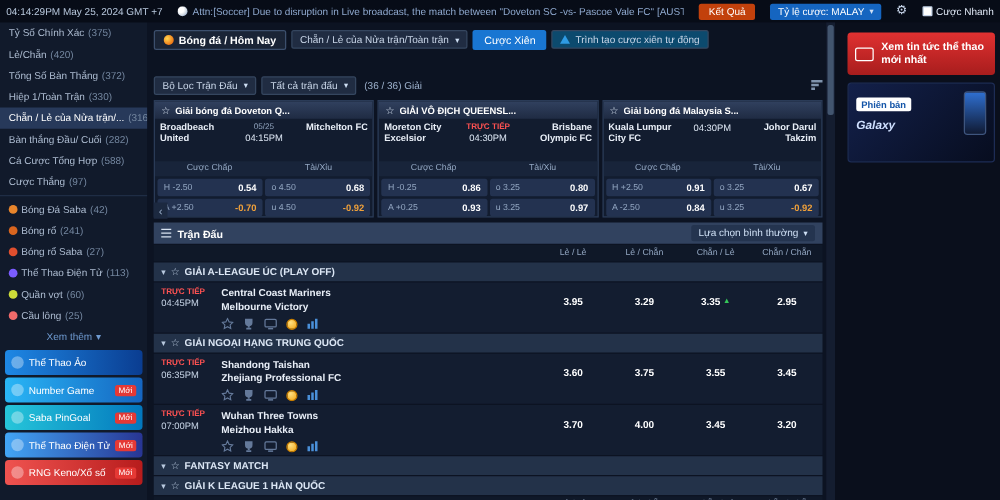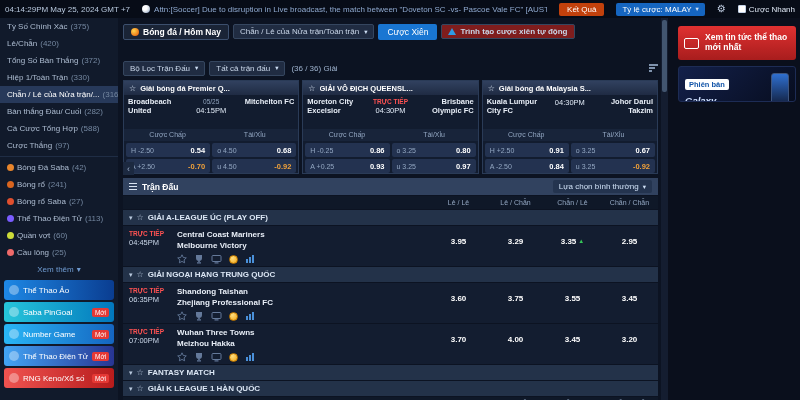--- a/index.html
+++ b/index.html
@@ -34,21 +34,21 @@
   .p4{background:linear-gradient(90deg,#ef5350,#b71c1c);}
   
   #main{position:absolute;left:118px;top:18px;width:550px;height:382px;background:#0c1322;padding:4px 10px 0 5px;}
   #mscroll{position:absolute;right:0;top:0;width:7px;height:382px;background:#141d30;}
   #mscroll .thumb{position:absolute;top:2px;left:1px;width:5px;height:72px;border-radius:2px;background:#42556f;}
   .row1{display:flex;gap:4px;align-items:center;height:19px;}
   .tab{display:flex;align-items:center;gap:4px;background:#1a2436;border:1px solid #3c4f6d;border-radius:2px;color:#fff;font-size:8.5px;font-weight:bold;padding:2px 7px;white-space:nowrap;cursor:pointer;}
   .sball{width:8px;height:8px;border-radius:50%;background:radial-gradient(circle at 35% 35%,#ffd54f,#e65100);}
   .sel{display:flex;align-items:center;gap:5px;background:#202c42;border:1px solid #35465f;border-radius:2px;color:#c9d6e8;font-size:8px;padding:2px 6px;white-space:nowrap;cursor:pointer;}
   .btn-parlay{background:#1976d2;border:none;color:#fff;font-size:8.5px;border-radius:2px;padding:3px 9px;white-space:nowrap;cursor:pointer;}
-  .gen{display:flex;align-items:center;gap:4px;color:#c9d6e8;font-size:8px;white-space:nowrap;background:#7f1d1d;border:1px solid #35465f;border-radius:2px;padding:2px 6px;cursor:pointer;font-weight:bold;}
+  .gen{display:flex;align-items:center;gap:4px;color:#c9d6e8;font-size:8px;white-space:nowrap;background:#0c4a6e;border:1px solid #35465f;border-radius:2px;padding:2px 6px;cursor:pointer;}
   .flask{width:0;height:0;border-left:4px solid transparent;border-right:4px solid transparent;border-bottom:7px solid #2f9be4;}
   .row2{display:flex;gap:4px;align-items:center;height:18px;margin-top:18px;}
   .lcount{color:#9db1cc;font-size:8px;margin-left:2px;}
   .sorticon{margin-left:auto;display:flex;flex-direction:column;gap:1.5px;cursor:pointer;}
   .sorticon i{display:block;height:1.5px;background:#7f93ad;}
   .sorticon i:nth-child(1){width:9px;}.sorticon i:nth-child(2){width:6px;}.sorticon i:nth-child(3){width:3px;}
   
   .cards{display:flex;gap:3px;margin-top:3px;height:94px;position:relative;}
   .card{flex:1;background:#121c2f;border:1px solid #2a3b57;display:flex;flex-direction:column;overflow:hidden;}
   .card-head{height:14px;background:linear-gradient(#31415f,#1f2b43);display:flex;align-items:center;gap:4px;padding:0 5px;flex:0 0 auto;cursor:pointer;}
@@ -93,21 +93,21 @@
   .m-icons svg{display:block;}
   .coin{width:9px;height:9px;border-radius:50%;background:radial-gradient(circle at 35% 30%,#ffe082,#f0a413);border:1px solid #c77d00;}
   .m-odds{display:flex;align-items:flex-start;flex:0 0 auto;padding-top:7px;}
   .o-cell{width:57px;background:transparent;border:none;display:flex;justify-content:center;align-items:flex-start;gap:2px;cursor:pointer;}
   .o-cell .odd-val{font-size:8px;}
   .up{color:#35c759;font-size:6px;line-height:9px;}
   
   #ads{position:absolute;left:668px;top:18px;width:132px;height:382px;background:#0a0f1c;padding:8px 4px 0 10px;display:flex;flex-direction:column;gap:6px;}
   .ad-news{background:linear-gradient(#e03131,#a81d1d);border-radius:3px;height:34px;display:flex;align-items:center;gap:6px;padding:3px 6px;color:#fff;font-size:8.5px;font-weight:bold;line-height:1.15;cursor:pointer;}
   .tv-icon{width:15px;height:11px;border:1.5px solid #fff;border-radius:2px;flex:0 0 auto;}
-  .ad-galaxy{background:linear-gradient(135deg,#13204a,#070d1f);border:1px solid #1d2c55;border-radius:3px;height:36px;position:relative;overflow:hidden;padding:6px 6px;cursor:pointer;}
+  .ad-galaxy{background:linear-gradient(135deg,#13204a,#070d1f);border:1px solid #1d2c55;border-radius:3px;height:64px;position:relative;overflow:hidden;padding:6px 6px;cursor:pointer;}
   .g1{display:inline-block;background:#fff;color:#1254a8;font-size:7.5px;font-weight:bold;padding:1px 4px;border-radius:2px;}
   .g2{display:block;color:#cfe0ff;font-size:9.5px;font-weight:bold;margin-top:4px;font-style:italic;}
   .phone{position:absolute;right:6px;top:6px;width:18px;height:35px;border-radius:3px;background:linear-gradient(#2f6fd0,#101a33);border:1px solid #3e557e;}
 </style>
 </head>
 <body>
 
 <div id="topbar">
   <span class="tb-time">04:14:29PM May 25, 2024 GMT +7</span>
   <div class="tb-news">
@@ -191,28 +191,28 @@
       <span class="cnt">(25)</span>
     </div>
   <div class="sb-item sb-more">
       <span>Xem thêm</span>
       <span>▾</span>
     </div>
   <div class="promo p0">
       <span class="pic"></span>
       <span>Thể Thao Ảo</span>
     </div>
+  <div class="promo p1">
+      <span class="pic"></span>
+      <span>Number Game</span>
+      <span class="badge">Mới</span>
+    </div>
   <div class="promo p2">
       <span class="pic"></span>
       <span>Saba PinGoal</span>
-      <span class="badge">Mới</span>
-    </div>
-  <div class="promo p1">
-      <span class="pic"></span>
-      <span>Number Game</span>
       <span class="badge">Mới</span>
     </div>
   <div class="promo p3">
       <span class="pic"></span>
       <span>Thể Thao Điện Tử</span>
       <span class="badge">Mới</span>
     </div>
   <div class="promo p4">
       <span class="pic"></span>
       <span>RNG Keno/Xổ số</span>
@@ -250,21 +250,21 @@
         <i></i>
         <i></i>
         <i></i>
       </span>
   </div>
 
   <div class="cards">
     <div class="card">
       <div class="card-head">
         <span class="star">☆</span>
-        <span class="card-title">Giải bóng đá Premier Q...</span>
+        <span class="card-title">Giải bóng đá Doveton Q...</span>
       </div>
       <div class="card-teams">
         <span class="team">Broadbeach United</span>
         <div class="card-mid">
           <span class="lv">05/25</span>
           <span class="tm">04:15PM</span>
         </div>
         <span class="team away">Mitchelton FC</span>
       </div>
       <div class="card-cols">

